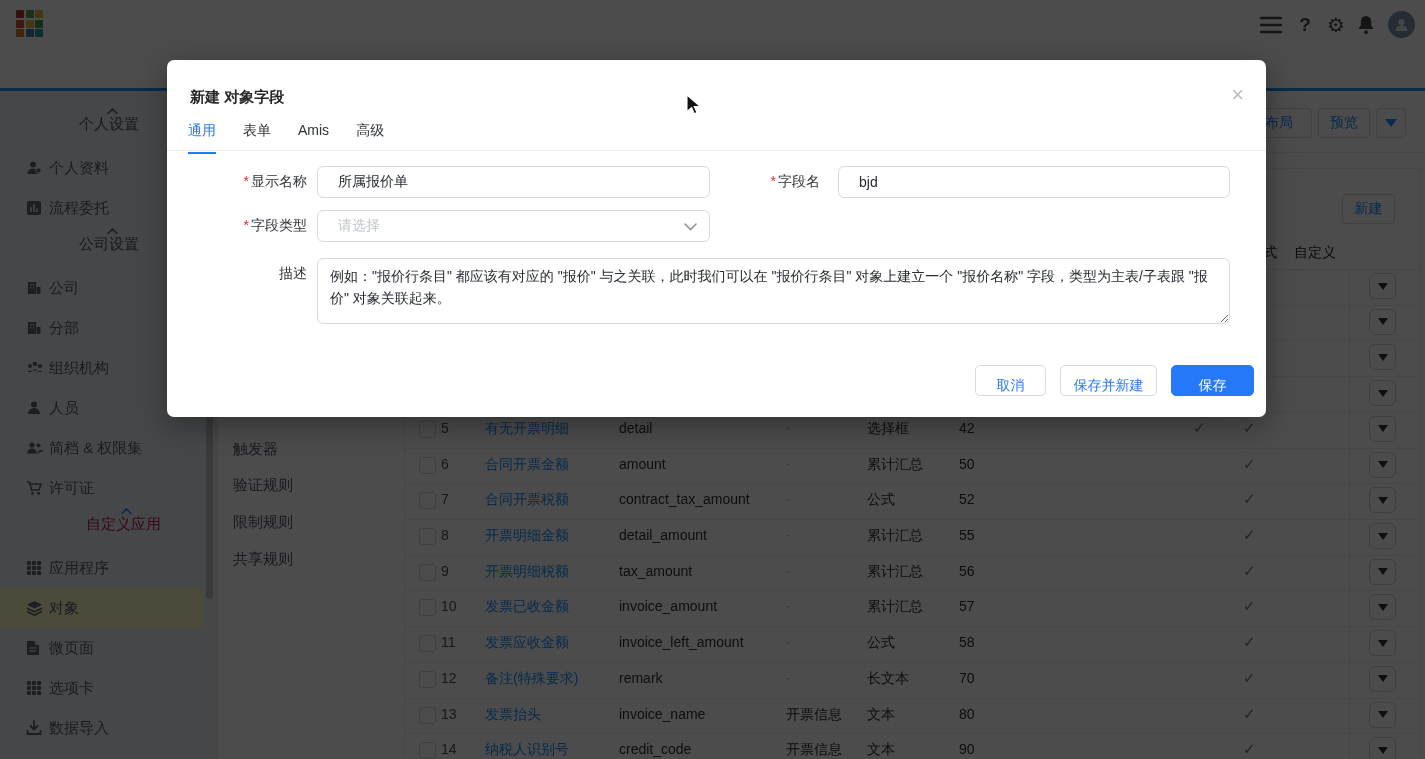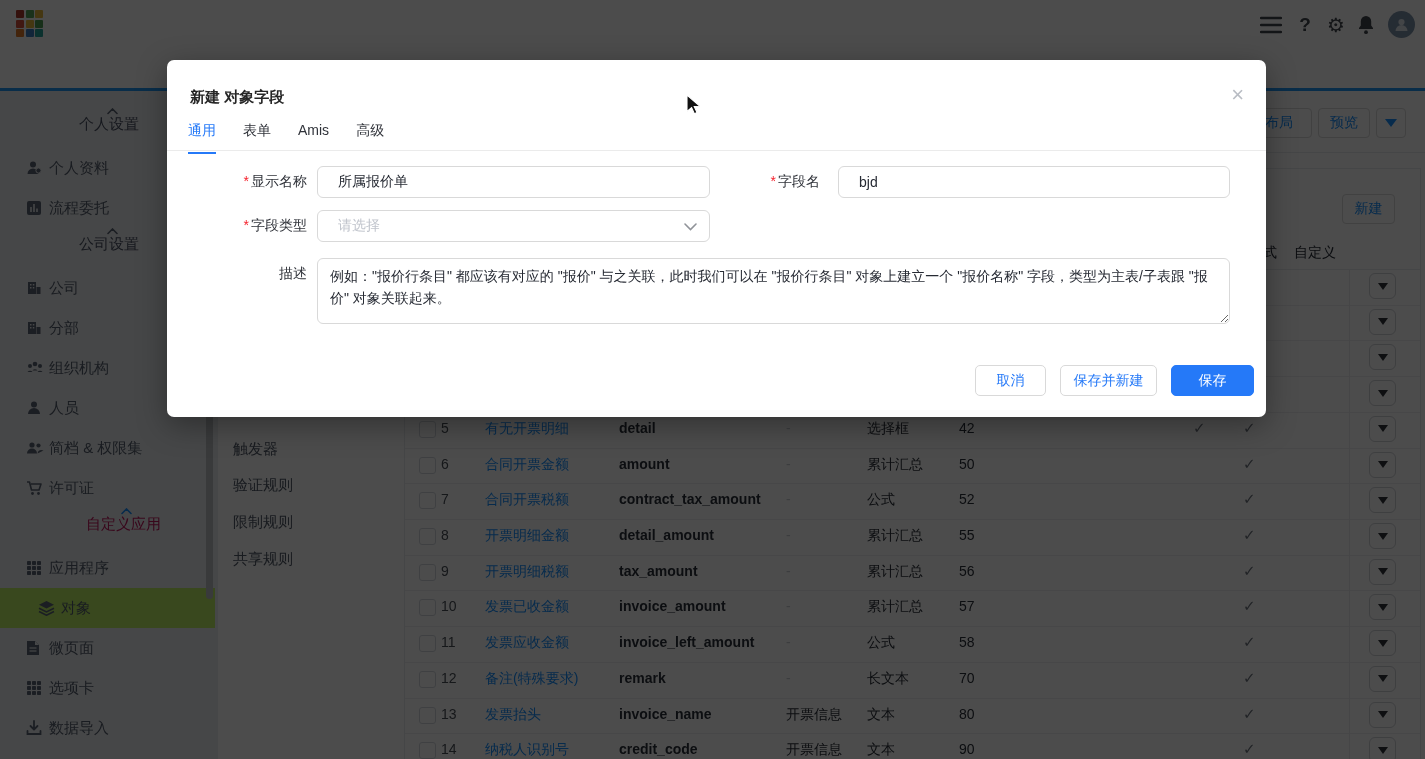--- a/index.html
+++ b/index.html
@@ -22,40 +22,40 @@
   #sidebar{position:absolute;left:0;top:91px;width:218px;height:668px;background:#eceef1;z-index:1;}
   #sidebar-list{position:absolute;left:0;top:17px;width:218px;}
   .sb-row{height:40px;display:flex;align-items:center;cursor:pointer;font-size:15px;color:#555f6e;}
   .sb-section{color:#4a5264;flex-direction:column;}
   .sb-section .sb-ic{margin-left:13px;width:18px;}
   .sb-item .sb-ic{margin-left:26px;width:23px;}
   .sb-ic{display:flex;align-items:center;color:#5b6575;flex:none;}
   .sb-lb{white-space:nowrap;}
   .sb-active{color:#be185d;margin-left:29px;}
   .sb-active .sb-ic{color:#1890ff;}
-  .sb-selected{background:#bef264;width:203px;padding-left:12px;}
+  .sb-selected{background:#fef9c3;width:203px;}
   #sb-scroll{position:absolute;left:206px;top:219px;width:7px;height:380px;border-radius:4px;background:#bfc2c6;z-index:1;}
   
   #content{position:absolute;left:218px;top:91px;width:1207px;height:668px;background:#ffffff;z-index:1;}
   #toolbar-line{position:absolute;left:218px;top:152px;width:1207px;height:1px;background:#e8eaed;z-index:1;}
   .tool-btn{position:absolute;top:108px;height:30px;background:#fff;border:1px solid #d9d9d9;border-radius:4px;color:#1890ff;font-size:14px;display:flex;align-items:center;justify-content:center;cursor:pointer;z-index:1;box-sizing:border-box;}
   #objnav{position:absolute;left:233px;top:431px;z-index:1;}
   .on-row{height:36.6px;display:flex;align-items:center;font-size:15px;color:#525a68;cursor:pointer;white-space:nowrap;}
   
   #card{position:absolute;left:404px;top:168px;width:1017px;height:591px;background:#fff;border:1px solid #e8eaed;border-bottom:none;box-sizing:border-box;z-index:1;}
   #new-btn{position:absolute;left:937px;top:25px;width:53px;height:30px;background:#fff;border:1px solid #d9d9d9;border-radius:4px;color:#1890ff;font-size:14px;display:flex;align-items:center;justify-content:center;cursor:pointer;box-sizing:border-box;}
   #thead{position:absolute;left:0;top:68px;width:1015px;height:32px;border-bottom:1px solid #e8eaed;font-size:14px;color:#262c36;}
   #th-partial{position:absolute;left:858px;top:7px;}
   #th-custom{position:absolute;left:889px;top:7px;}
   #col-divider{position:absolute;left:944px;top:100px;width:1px;height:491px;background:#ececef;}
   .t-row{position:absolute;left:0;width:1015px;height:35.72px;border-bottom:1px solid #efeff2;font-size:14px;color:#2b3039;}
   .t-cb{position:absolute;left:14px;top:9px;width:15px;height:15px;border:1px solid #d4d8de;border-radius:3px;background:#fff;cursor:pointer;}
   .t-num{position:absolute;left:36px;top:8px;color:#4a5058;}
   .t-name{position:absolute;left:80px;top:8px;color:#1890ff;cursor:pointer;white-space:nowrap;}
-  .t-api{position:absolute;left:214px;top:8px;white-space:nowrap;font-weight:bold;}
+  .t-api{position:absolute;left:214px;top:8px;white-space:nowrap;}
   .t-group{position:absolute;left:381px;top:8px;white-space:nowrap;}
   .t-group.dash{color:#c8ccd2;}
   .t-type{position:absolute;left:462px;top:8px;white-space:nowrap;}
   .t-sort{position:absolute;left:554px;top:8px;}
   .t-ck{position:absolute;top:7px;color:#6f7680;font-size:15px;}
   .t-ck1{left:788px;}
   .t-ck2{left:838px;}
   .t-dd{position:absolute;left:964px;top:4px;width:27px;height:26px;border:1px solid #cfd2d7;border-radius:6px;background:#fff;display:flex;align-items:center;justify-content:center;cursor:pointer;box-sizing:border-box;}
   .t-dd i{display:block;width:0;height:0;border-left:5px solid transparent;border-right:5px solid transparent;border-top:7px solid #30343a;}
   
@@ -68,21 +68,21 @@
   .m-tab.active{color:#2579f8;}
   .m-tab.active::after{content:"";position:absolute;left:0;bottom:0;width:100%;height:2px;background:#2579f8;}
   #m-tabline{position:absolute;left:0;top:90px;width:1099px;height:1px;background:#ebebeb;}
   .m-label{position:absolute;font-size:14px;color:#30333a;text-align:right;}
   .req::before{content:"*";color:#f5222d;margin-right:2px;}
   .m-input{position:absolute;height:32px;border:1px solid #d9d9d9;border-radius:6px;box-sizing:border-box;font-size:14px;color:#262a33;padding:0 20px;font-family:inherit;outline:none;background:#fff;}
   .m-input::placeholder{color:#c0c4cc;}
   #m-select{display:flex;align-items:center;color:#c0c4cc;cursor:pointer;}
   #m-select .chev{position:absolute;right:12px;color:#909399;}
   #m-desc{position:absolute;left:150px;top:198px;width:913px;height:66px;border:1px solid #d9d9d9;border-radius:6px;box-sizing:border-box;font-size:14px;line-height:1.55;color:#262a33;padding:7px 12px;font-family:inherit;resize:vertical;outline:none;}
-  .m-btn{position:absolute;top:305px;height:31px;border-radius:5px;font-size:14px;display:flex;align-items:center;justify-content:center;cursor:pointer;box-sizing:border-box;}
+  .m-btn{position:absolute;top:305px;height:31px;border-radius:5px;font-size:14px;display:flex;align-items:flex-end;justify-content:center;cursor:pointer;box-sizing:border-box;}
   .m-btn.ghost{background:#fff;border:1px solid #d9d9d9;color:#2579f8;}
   .m-btn.primary{background:#2579f8;border:1px solid #2579f8;color:#fff;}
   #cursor{position:absolute;left:686px;top:94px;z-index:100;pointer-events:none;}
 </style>
 </head>
 <body>
 
 <div id="stage">
 
   <div id="topbar">

